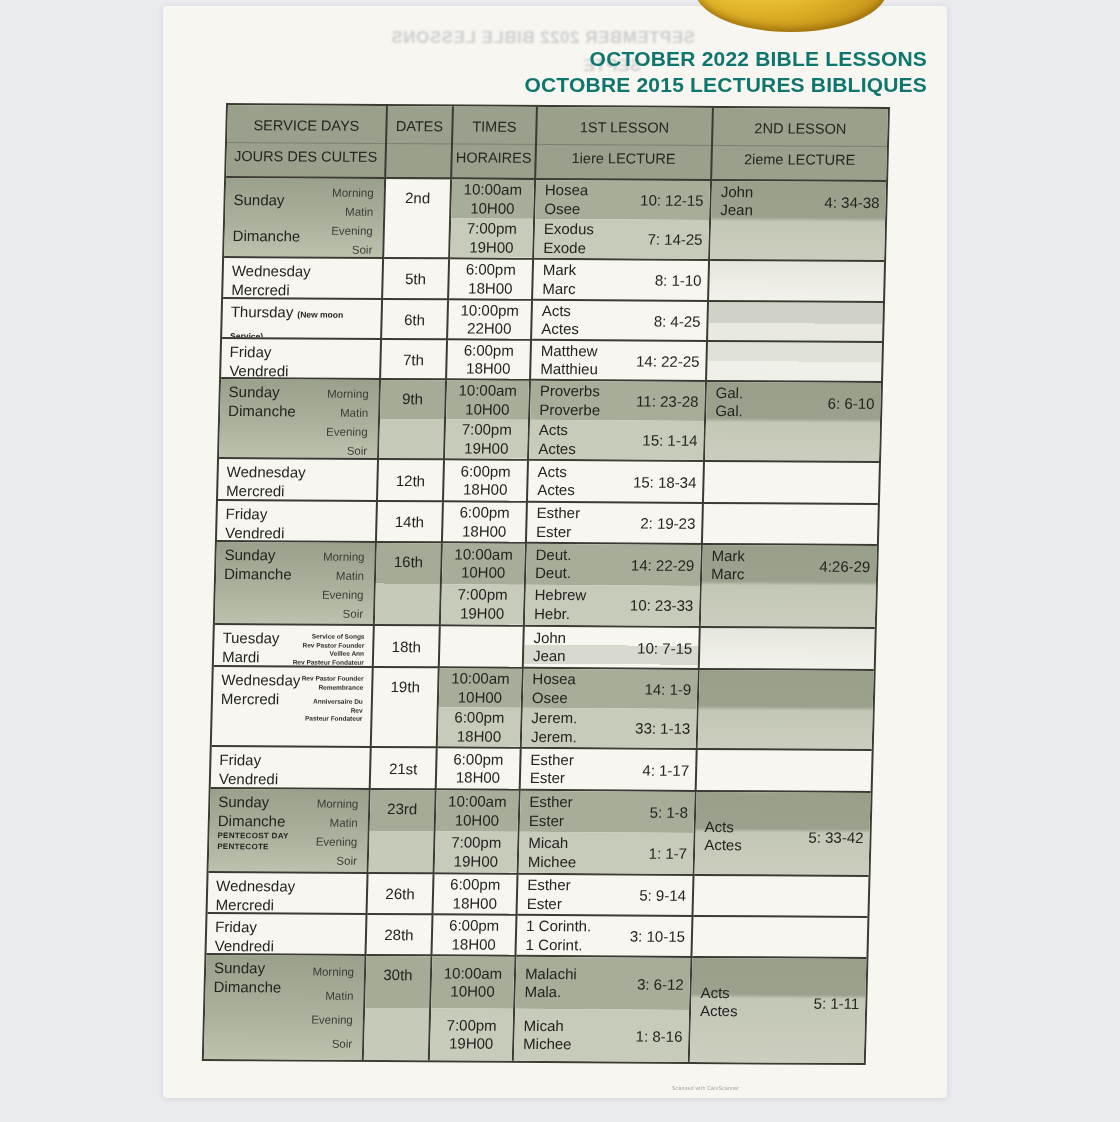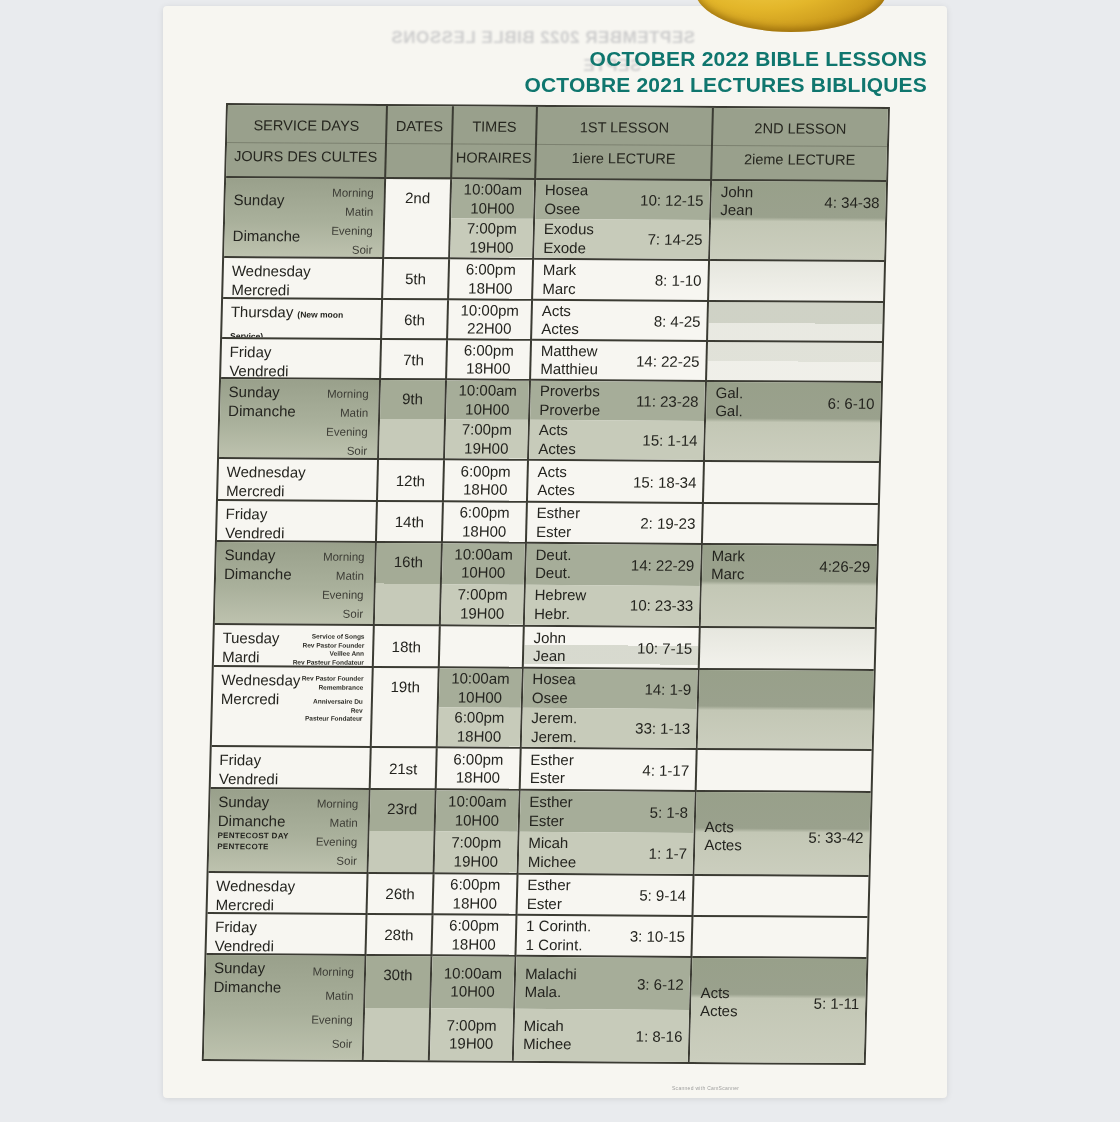--- a/index.html
+++ b/index.html
@@ -112,21 +112,21 @@
 
 <div class="gold"></div>
 
 <div class="paper">
 
   <div class="bleed bleed1">SEPTEMBER 2022 BIBLE LESSONS</div>
   <div class="bleed bleed2">SEPTE</div>
 
   <div class="titles">
     <div>OCTOBER 2022 BIBLE LESSONS</div>
-    <div>OCTOBRE 2021 LECTURES BIBLIQUES</div>
+    <div>OCTOBRE 2015 LECTURES BIBLIQUES</div>
   </div>
 
   <div class="tbl">
 
     <div class="trow thead h73">
       <div class="hd-rule"></div>
       <div class="cell">
         <div>SERVICE DAYS</div>
         <div>JOURS DES CULTES</div>
       </div>

